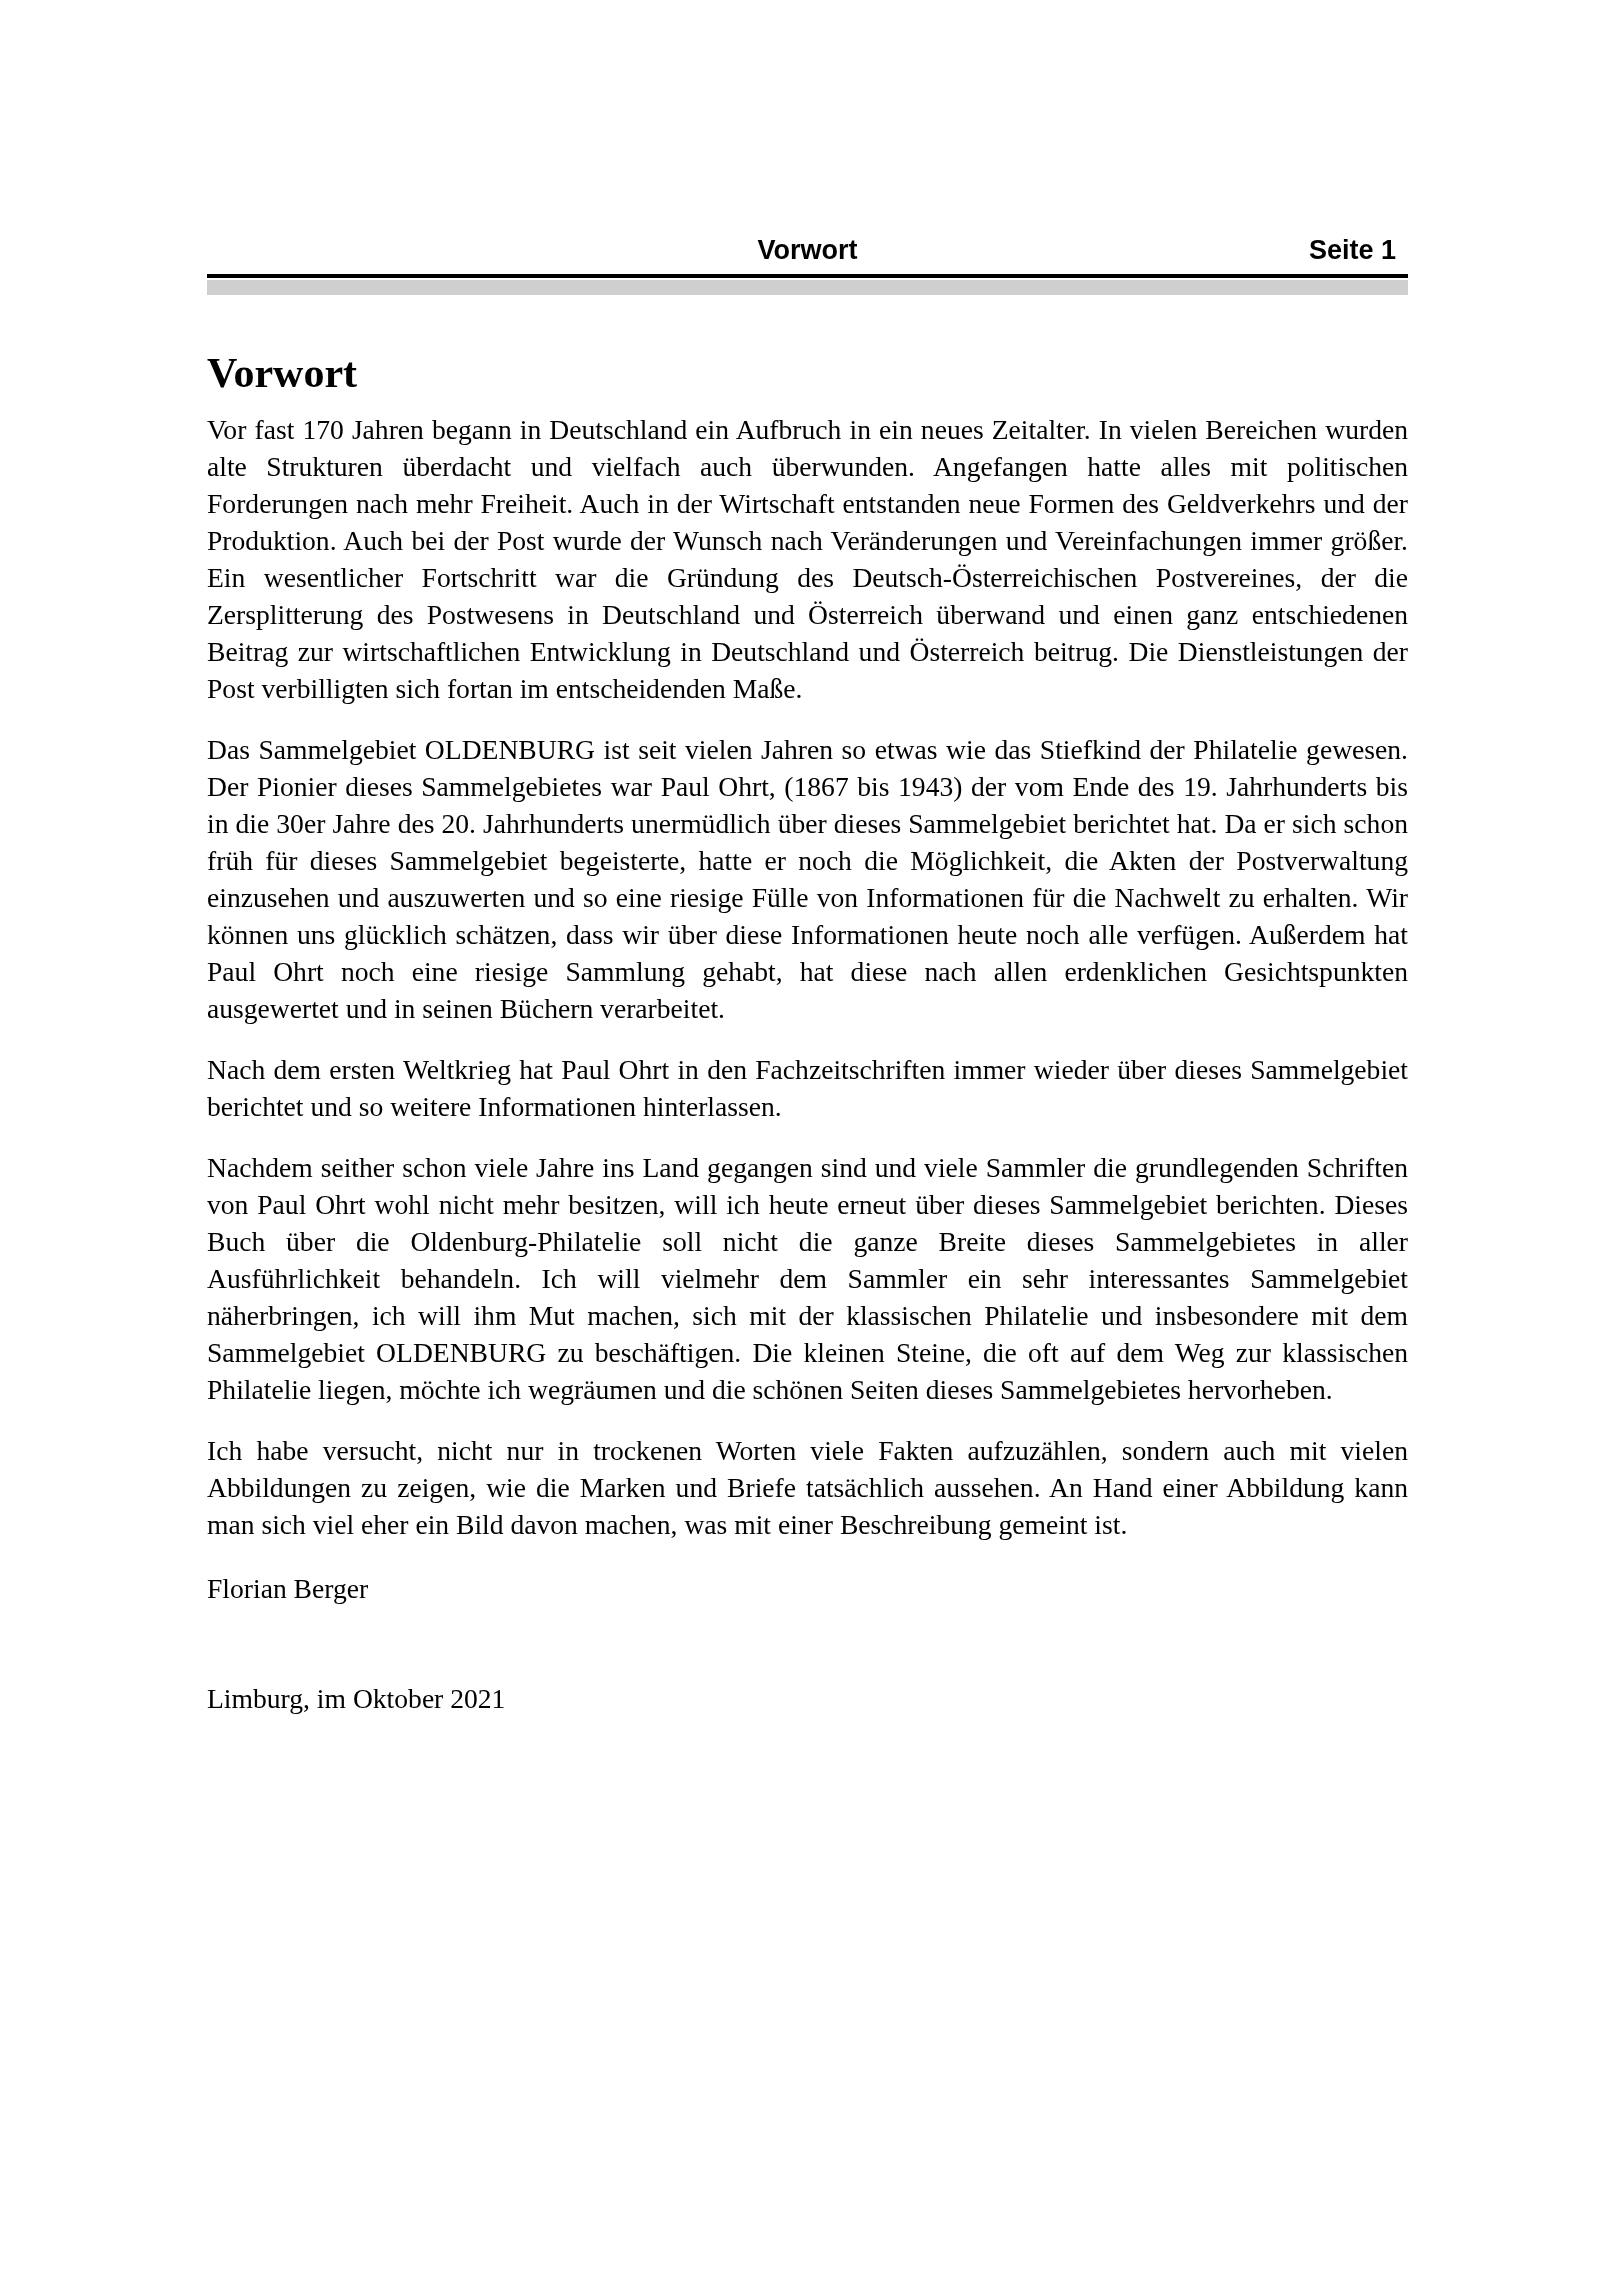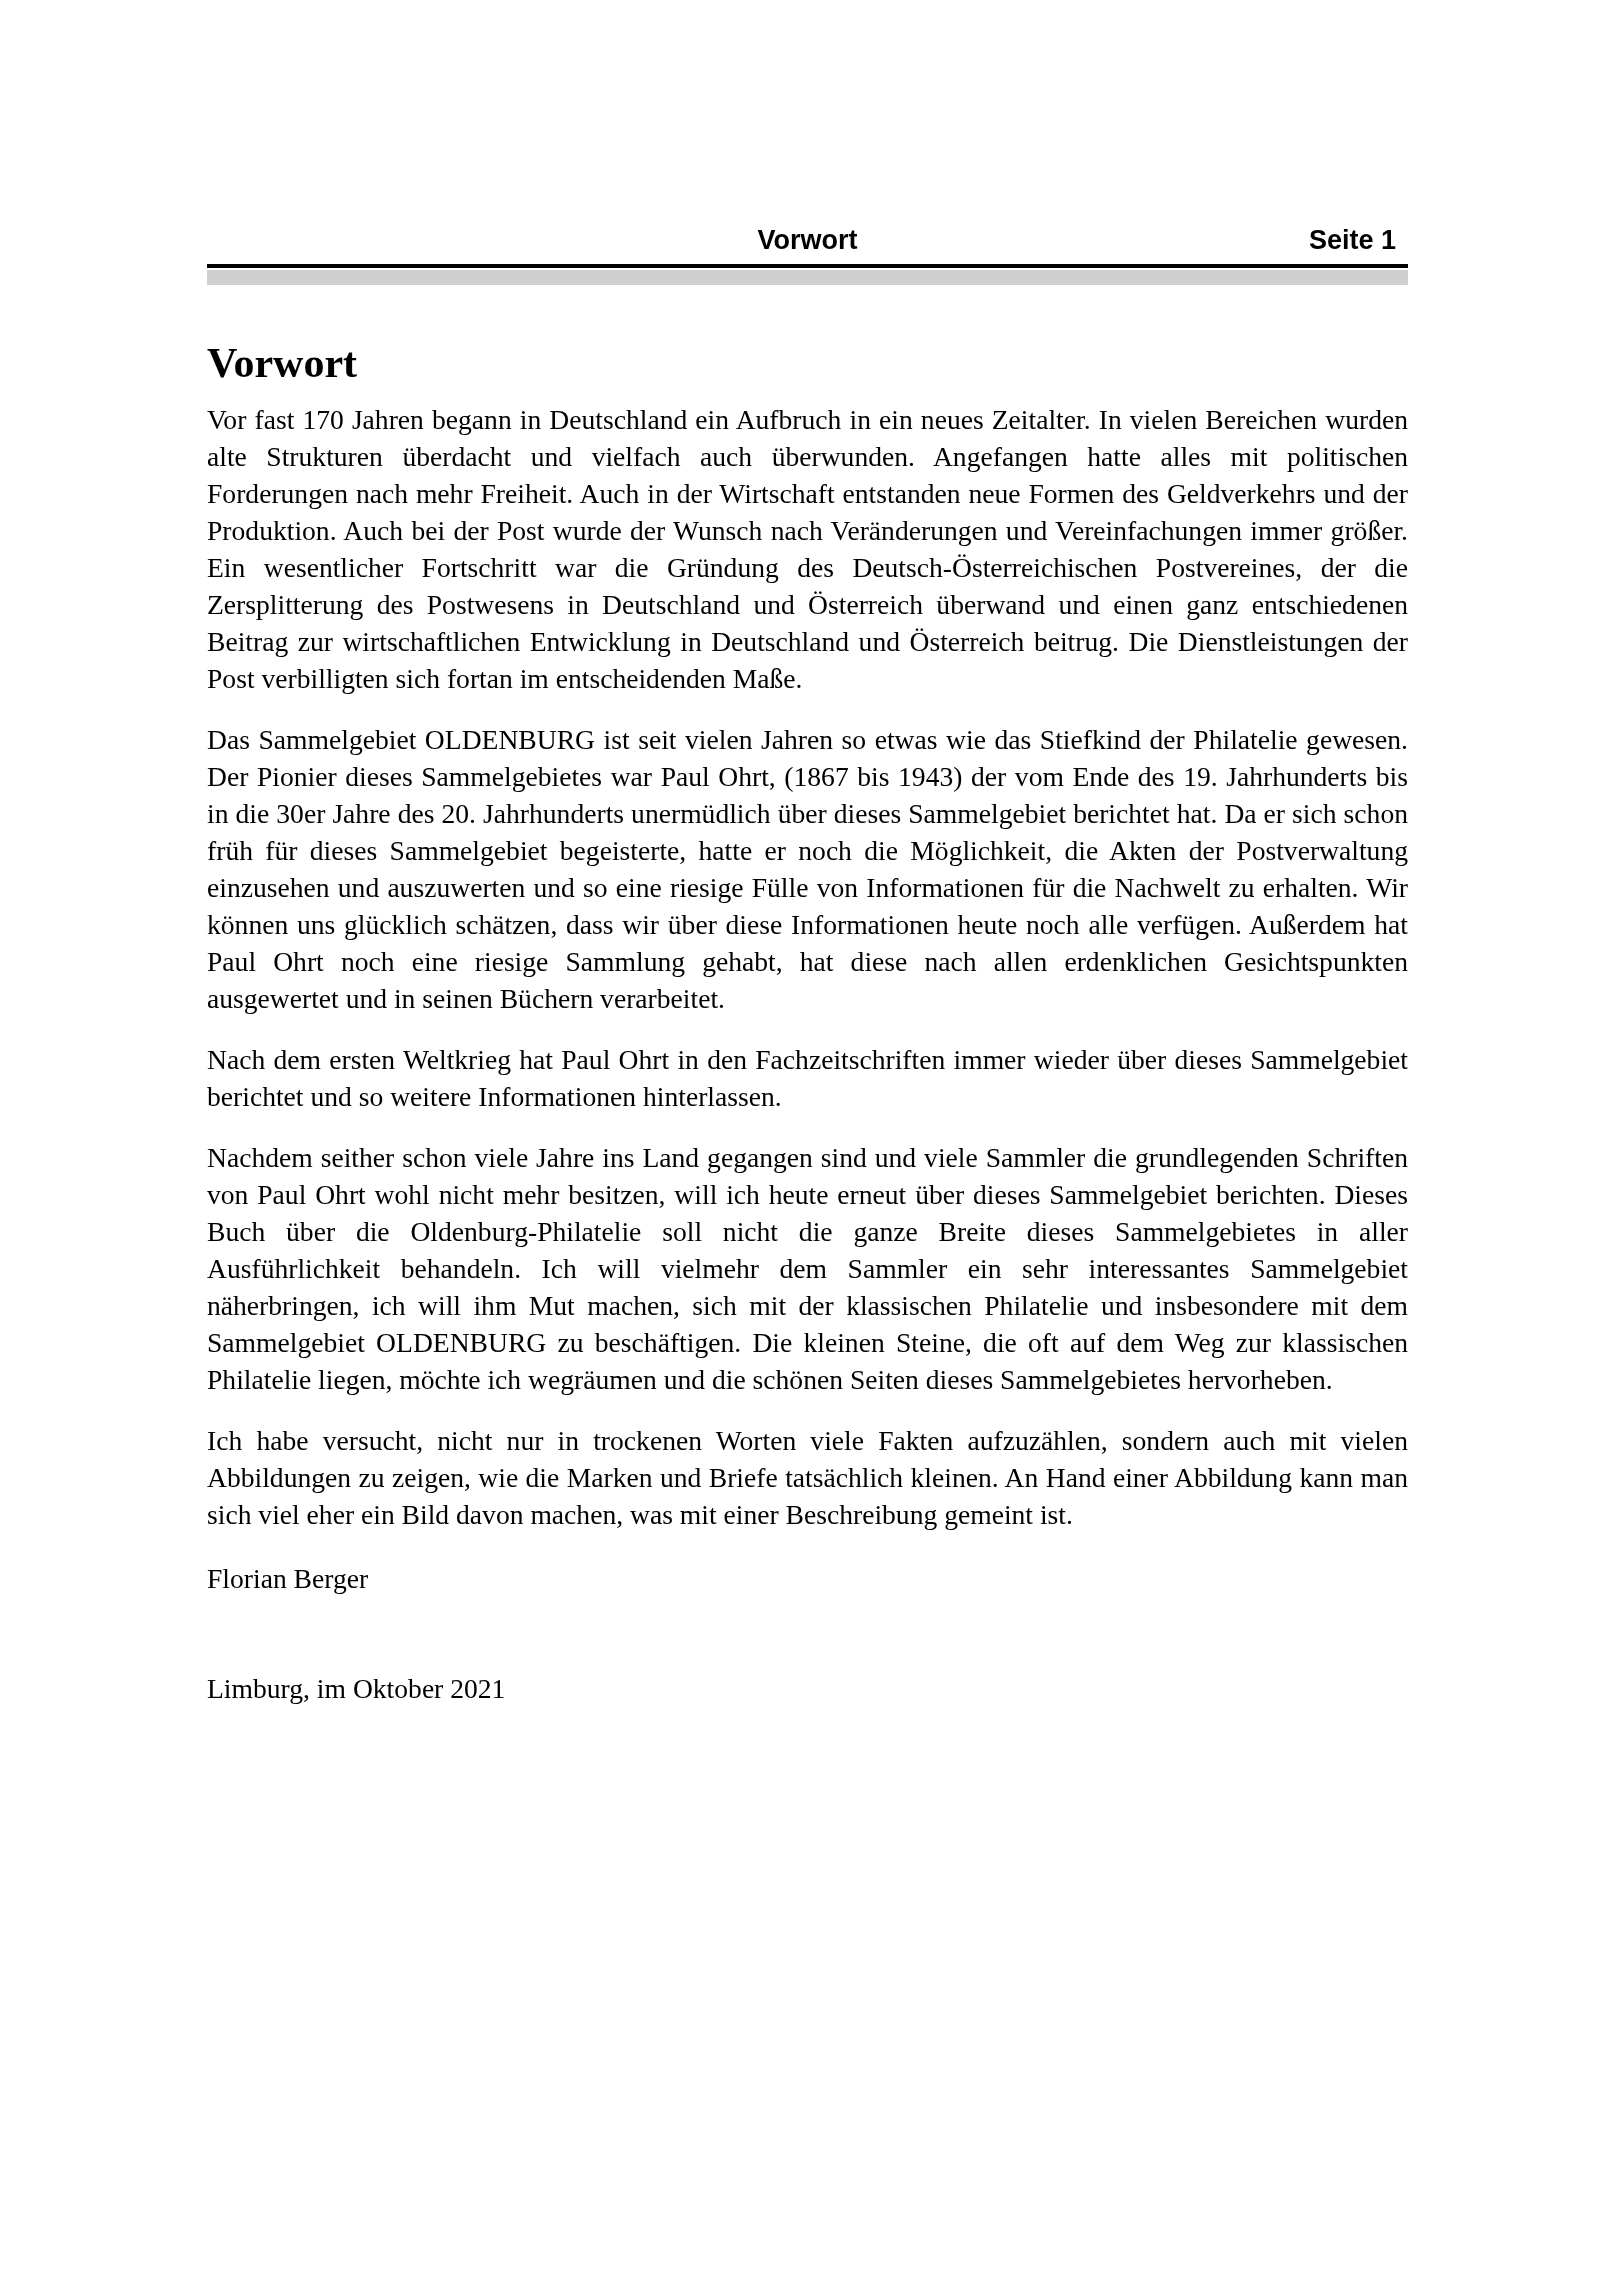--- a/index.html
+++ b/index.html
@@ -6,21 +6,21 @@
     margin: 0;
     padding: 0;
     background: #ffffff;
   }
   .page {
     position: relative;
     width: 1618px;
     height: 2269px;
     background: #ffffff;
     box-sizing: border-box;
-    padding: 0 210px 0 207px;
+    padding: 10px 210px 0 207px;
     color: #000000;
     font-family: "Liberation Serif", serif;
   }
   
   .running-header {
     position: relative;
     padding-top: 224px;
     font-family: "Liberation Sans", sans-serif;
     font-weight: bold;
     font-size: 27px;
@@ -86,21 +86,21 @@
   <div class="header-rule" style="background: rgb(0, 0, 0);"></div>
   <div class="header-band" style="background: rgb(207, 207, 207);"></div>
 
   <h1 class="doc-title">Vorwort</h1>
 
   <div class="doc-body">
     <p>Vor fast 170 Jahren begann in Deutschland ein Aufbruch in ein neues Zeitalter. In vielen Bereichen wurden alte Strukturen überdacht und vielfach auch überwunden. Angefangen hatte alles mit politischen Forderungen nach mehr Freiheit. Auch in der Wirtschaft entstanden neue Formen des Geldverkehrs und der Produktion. Auch bei der Post wurde der Wunsch nach Veränderungen und Vereinfachungen immer größer. Ein wesentlicher Fortschritt war die Gründung des Deutsch-Österreichischen Postvereines, der die Zersplitterung des Postwesens in Deutschland und Österreich überwand und einen ganz entschiedenen Beitrag zur wirtschaftlichen Entwicklung in Deutschland und Österreich beitrug. Die Dienstleistungen der Post verbilligten sich fortan im entscheidenden Maße.</p>
     <p>Das Sammelgebiet OLDENBURG ist seit vielen Jahren so etwas wie das Stiefkind der Philatelie gewesen. Der Pionier dieses Sammelgebietes war Paul Ohrt, (1867 bis 1943) der vom Ende des 19. Jahrhunderts bis in die 30er Jahre des 20. Jahrhunderts unermüdlich über dieses Sammelgebiet berichtet hat. Da er sich schon früh für dieses Sammelgebiet begeisterte, hatte er noch die Möglichkeit, die Akten der Postverwaltung einzusehen und auszuwerten und so eine riesige Fülle von Informationen für die Nachwelt zu erhalten. Wir können uns glücklich schätzen, dass wir über diese Informationen heute noch alle verfügen. Außerdem hat Paul Ohrt noch eine riesige Sammlung gehabt, hat diese nach allen erdenklichen Gesichtspunkten ausgewertet und in seinen Büchern verarbeitet.</p>
     <p>Nach dem ersten Weltkrieg hat Paul Ohrt in den Fachzeitschriften immer wieder über dieses Sammelgebiet berichtet und so weitere Informationen hinterlassen.</p>
     <p>Nachdem seither schon viele Jahre ins Land gegangen sind und viele Sammler die grundlegenden Schriften von Paul Ohrt wohl nicht mehr besitzen, will ich heute erneut über dieses Sammelgebiet berichten. Dieses Buch über die Oldenburg-Philatelie soll nicht die ganze Breite dieses Sammelgebietes in aller Ausführlichkeit behandeln. Ich will vielmehr dem Sammler ein sehr interessantes Sammelgebiet näherbringen, ich will ihm Mut machen, sich mit der klassischen Philatelie und insbesondere mit dem Sammelgebiet OLDENBURG zu beschäftigen. Die kleinen Steine, die oft auf dem Weg zur klassischen Philatelie liegen, möchte ich wegräumen und die schönen Seiten dieses Sammelgebietes hervorheben.</p>
-    <p>Ich habe versucht, nicht nur in trockenen Worten viele Fakten aufzuzählen, sondern auch mit vielen Abbildungen zu zeigen, wie die Marken und Briefe tatsächlich kleinen. An Hand einer Abbildung kann man sich viel eher ein Bild davon machen, was mit einer Beschreibung gemeint ist.</p>
+    <p>Ich habe versucht, nicht nur in trockenen Worten viele Fakten aufzuzählen, sondern auch mit vielen Abbildungen zu zeigen, wie die Marken und Briefe tatsächlich aussehen. An Hand einer Abbildung kann man sich viel eher ein Bild davon machen, was mit einer Beschreibung gemeint ist.</p>
   </div>
 
   <div class="signature">Florian Berger</div>
 
   <div class="dateline">Limburg, im Oktober 2021</div>
 
 </div>
 
 
 </body></html>

